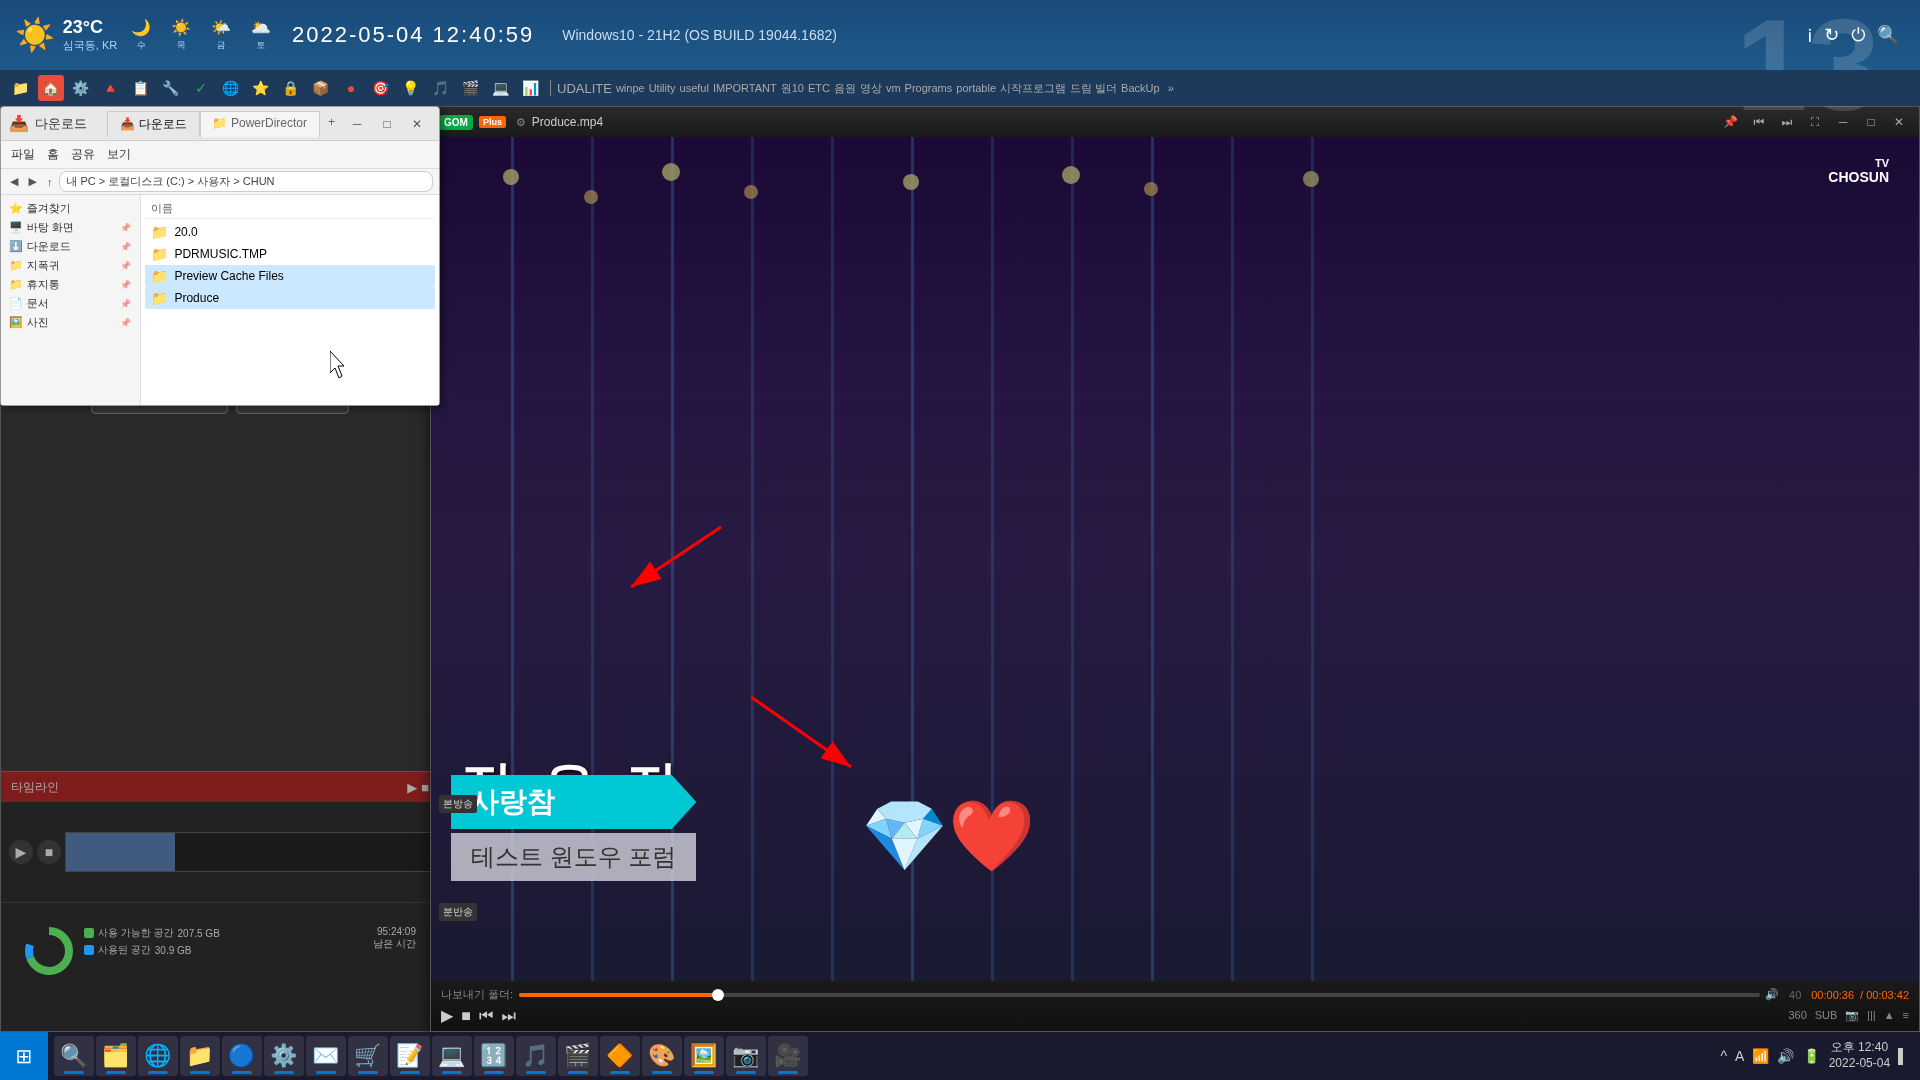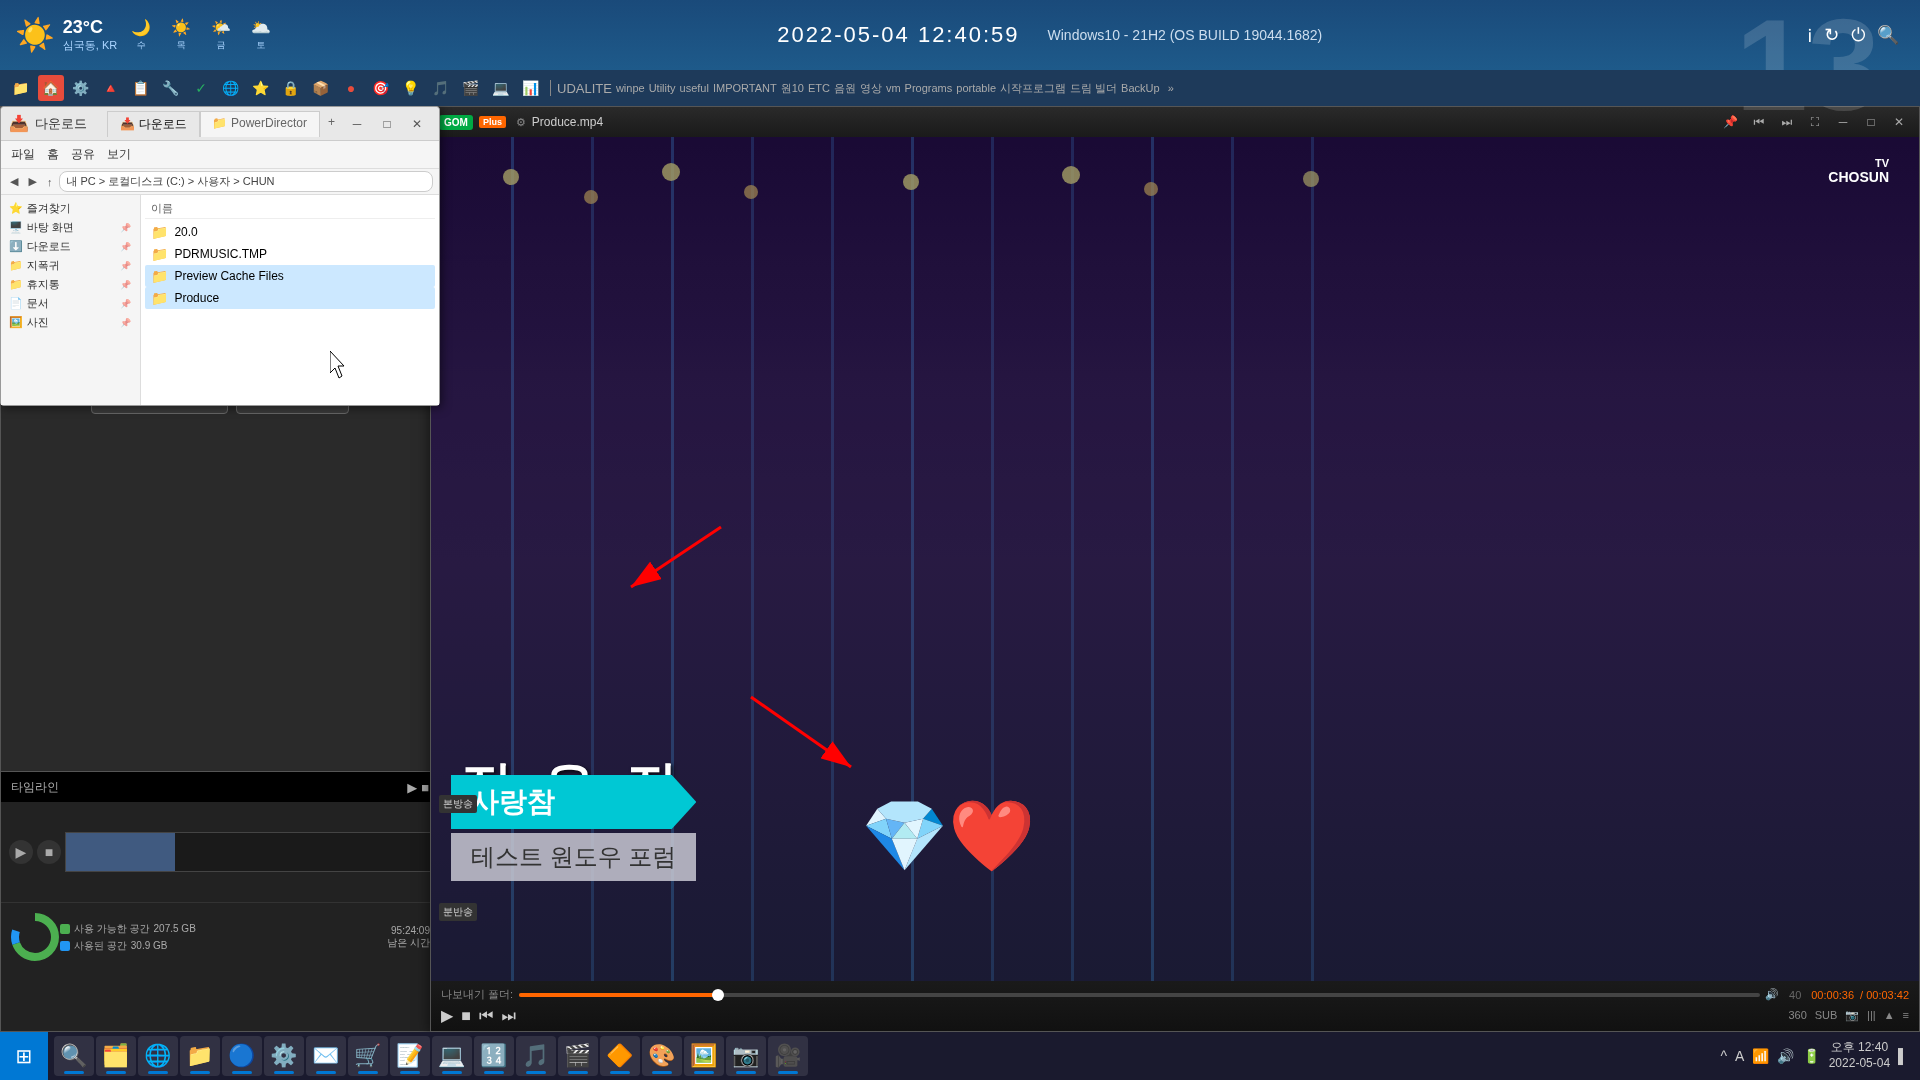--- a/index.html
+++ b/index.html
@@ -66,21 +66,20 @@
     }
 
     .small-weather-label {
       font-size: 9px;
       color: #aad4ff;
     }
 
     .datetime-section {
       flex: 1;
       display: flex;
-      justify-content: center;
       align-items: center;
     }
 
     .datetime-text {
       font-size: 22px;
       color: white;
       font-weight: 500;
       letter-spacing: 2px;
     }
 
@@ -725,21 +724,21 @@
       bottom: 0;
       left: 0;
       right: 0;
       height: 260px;
       background: #222;
       border-top: 1px solid #555;
     }
 
     .pd-timeline-header {
       height: 30px;
-      background: #000000;
+      background: #7f1d1d;
       display: flex;
       align-items: center;
       justify-content: space-between;
       padding: 0 10px;
       font-size: 12px;
       color: #aaa;
     }
 
     .pd-timeline-area {
       height: 100px;
@@ -932,21 +931,21 @@
         </div>
       </div>
       <div class="pd-timeline-area">
         <button class="timeline-btn">▶</button>
         <button class="timeline-btn">■</button>
         <div class="timeline-track">
           <div class="timeline-clip" style="left:0;width:30%"></div>
         </div>
       </div>
 
-      <div style="padding:9px;display:flex;align-items:center;border-top:1px solid #333">
+      <div style="padding:23px;display:flex;align-items:flex-start;gap:10px;border-top:1px solid #333">
         <div style="position:relative;width:50px;height:50px">
           <svg width="50" height="50" viewBox="0 0 50 50">
             <circle cx="25" cy="25" r="20" fill="none" stroke="#4caf50" stroke-width="8" stroke-dasharray="87 126" stroke-dashoffset="0" transform="rotate(-90 25 25)"></circle>
             <circle cx="25" cy="25" r="20" fill="none" stroke="#2196f3" stroke-width="8" stroke-dasharray="13 126" stroke-dashoffset="-87" transform="rotate(-90 25 25)"></circle>
           </svg>
         </div>
         <div style="font-size:10px;color:#aaa;display:flex;flex-direction:column;gap:3px">
           <div style="display:flex;align-items:center;gap:4px">
             <div style="width:10px;height:10px;background:#4caf50;border-radius:2px"></div>
             <span>사용 가능한 공간</span>

